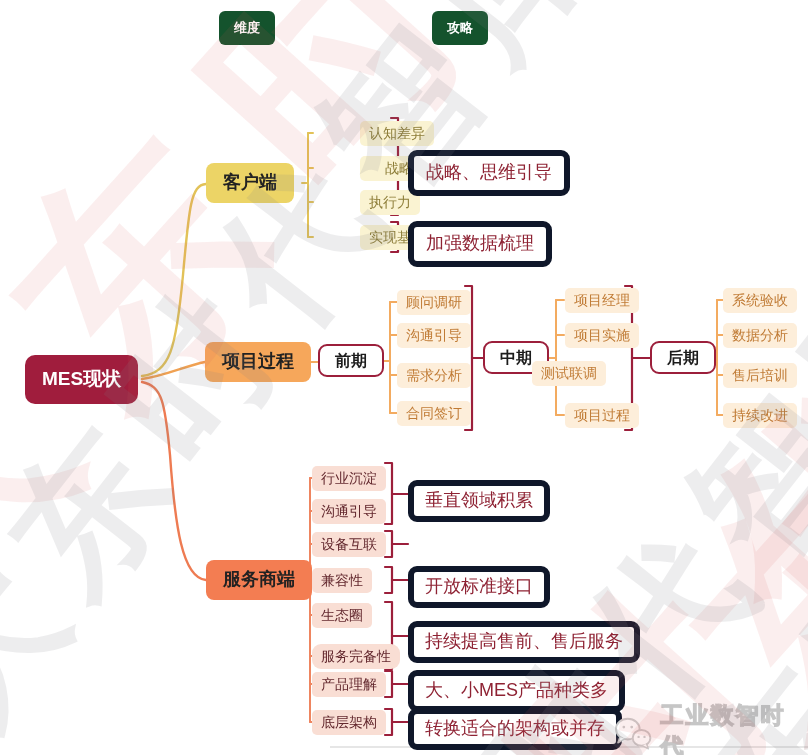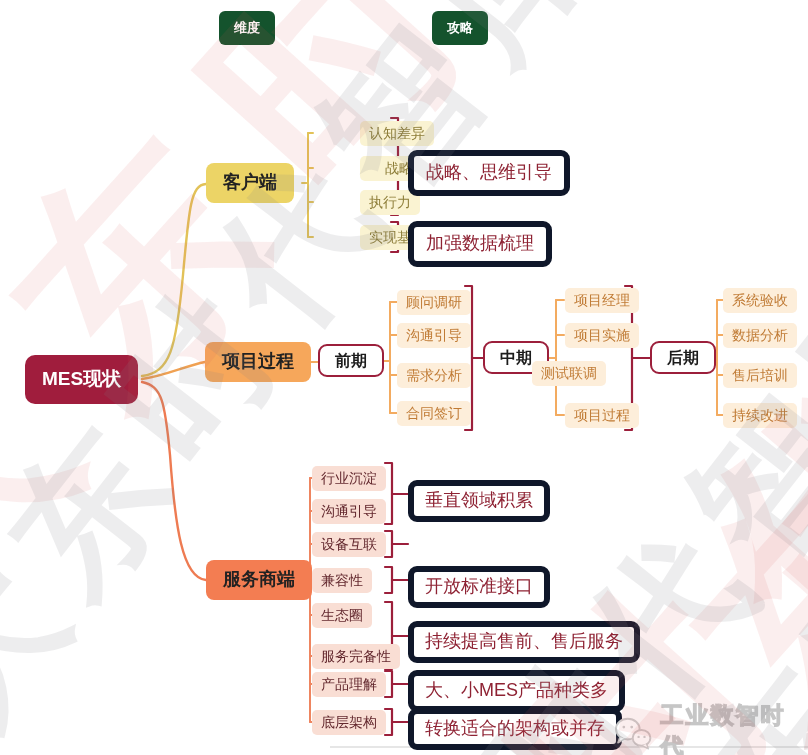--- a/index.html
+++ b/index.html
@@ -157,21 +157,21 @@
   <div class="node pale pale-o" style="left:723px;top:323px;">数据分析</div>
   <div class="node pale pale-o" style="left:723px;top:363px;">售后培训</div>
   <div class="node pale pale-o" style="left:723px;top:403px;">持续改进</div>
 
   <div class="node branch b-vendor" style="left:206px;top:560px;">服务商端</div>
   <div class="node pale pale-p" style="left:312px;top:466px;">行业沉淀</div>
   <div class="node pale pale-p" style="left:312px;top:499px;">沟通引导</div>
   <div class="node pale pale-p" style="left:312px;top:532px;">设备互联</div>
   <div class="node pale pale-p" style="left:312px;top:568px;">兼容性</div>
   <div class="node pale pale-p" style="left:312px;top:603px;">生态圈</div>
-  <div class="node pale pale-p" style="left:312px;top:644px;">服务完备性</div>
+  <div class="node pale pale-p" style="left:312px;top:644px;border-radius:9px;">服务完备性</div>
   <div class="node pale pale-p" style="left:312px;top:672px;">产品理解</div>
   <div class="node pale pale-p" style="left:312px;top:710px;">底层架构</div>
   <div class="node strategy" style="left:408px;top:480px;">垂直领域积累</div>
   <div class="node strategy" style="left:408px;top:566px;">开放标准接口</div>
   <div class="node strategy" style="left:408px;top:621px;">持续提高售前、售后服务</div>
   <div class="node strategy" style="left:408px;top:670px;">大、小MES产品种类多</div>
   <div class="node strategy" style="left:408px;top:708px;">转换适合的架构或并存</div>
 
   <div class="logo">
     <svg width="40" height="36" viewBox="0 0 40 36">

